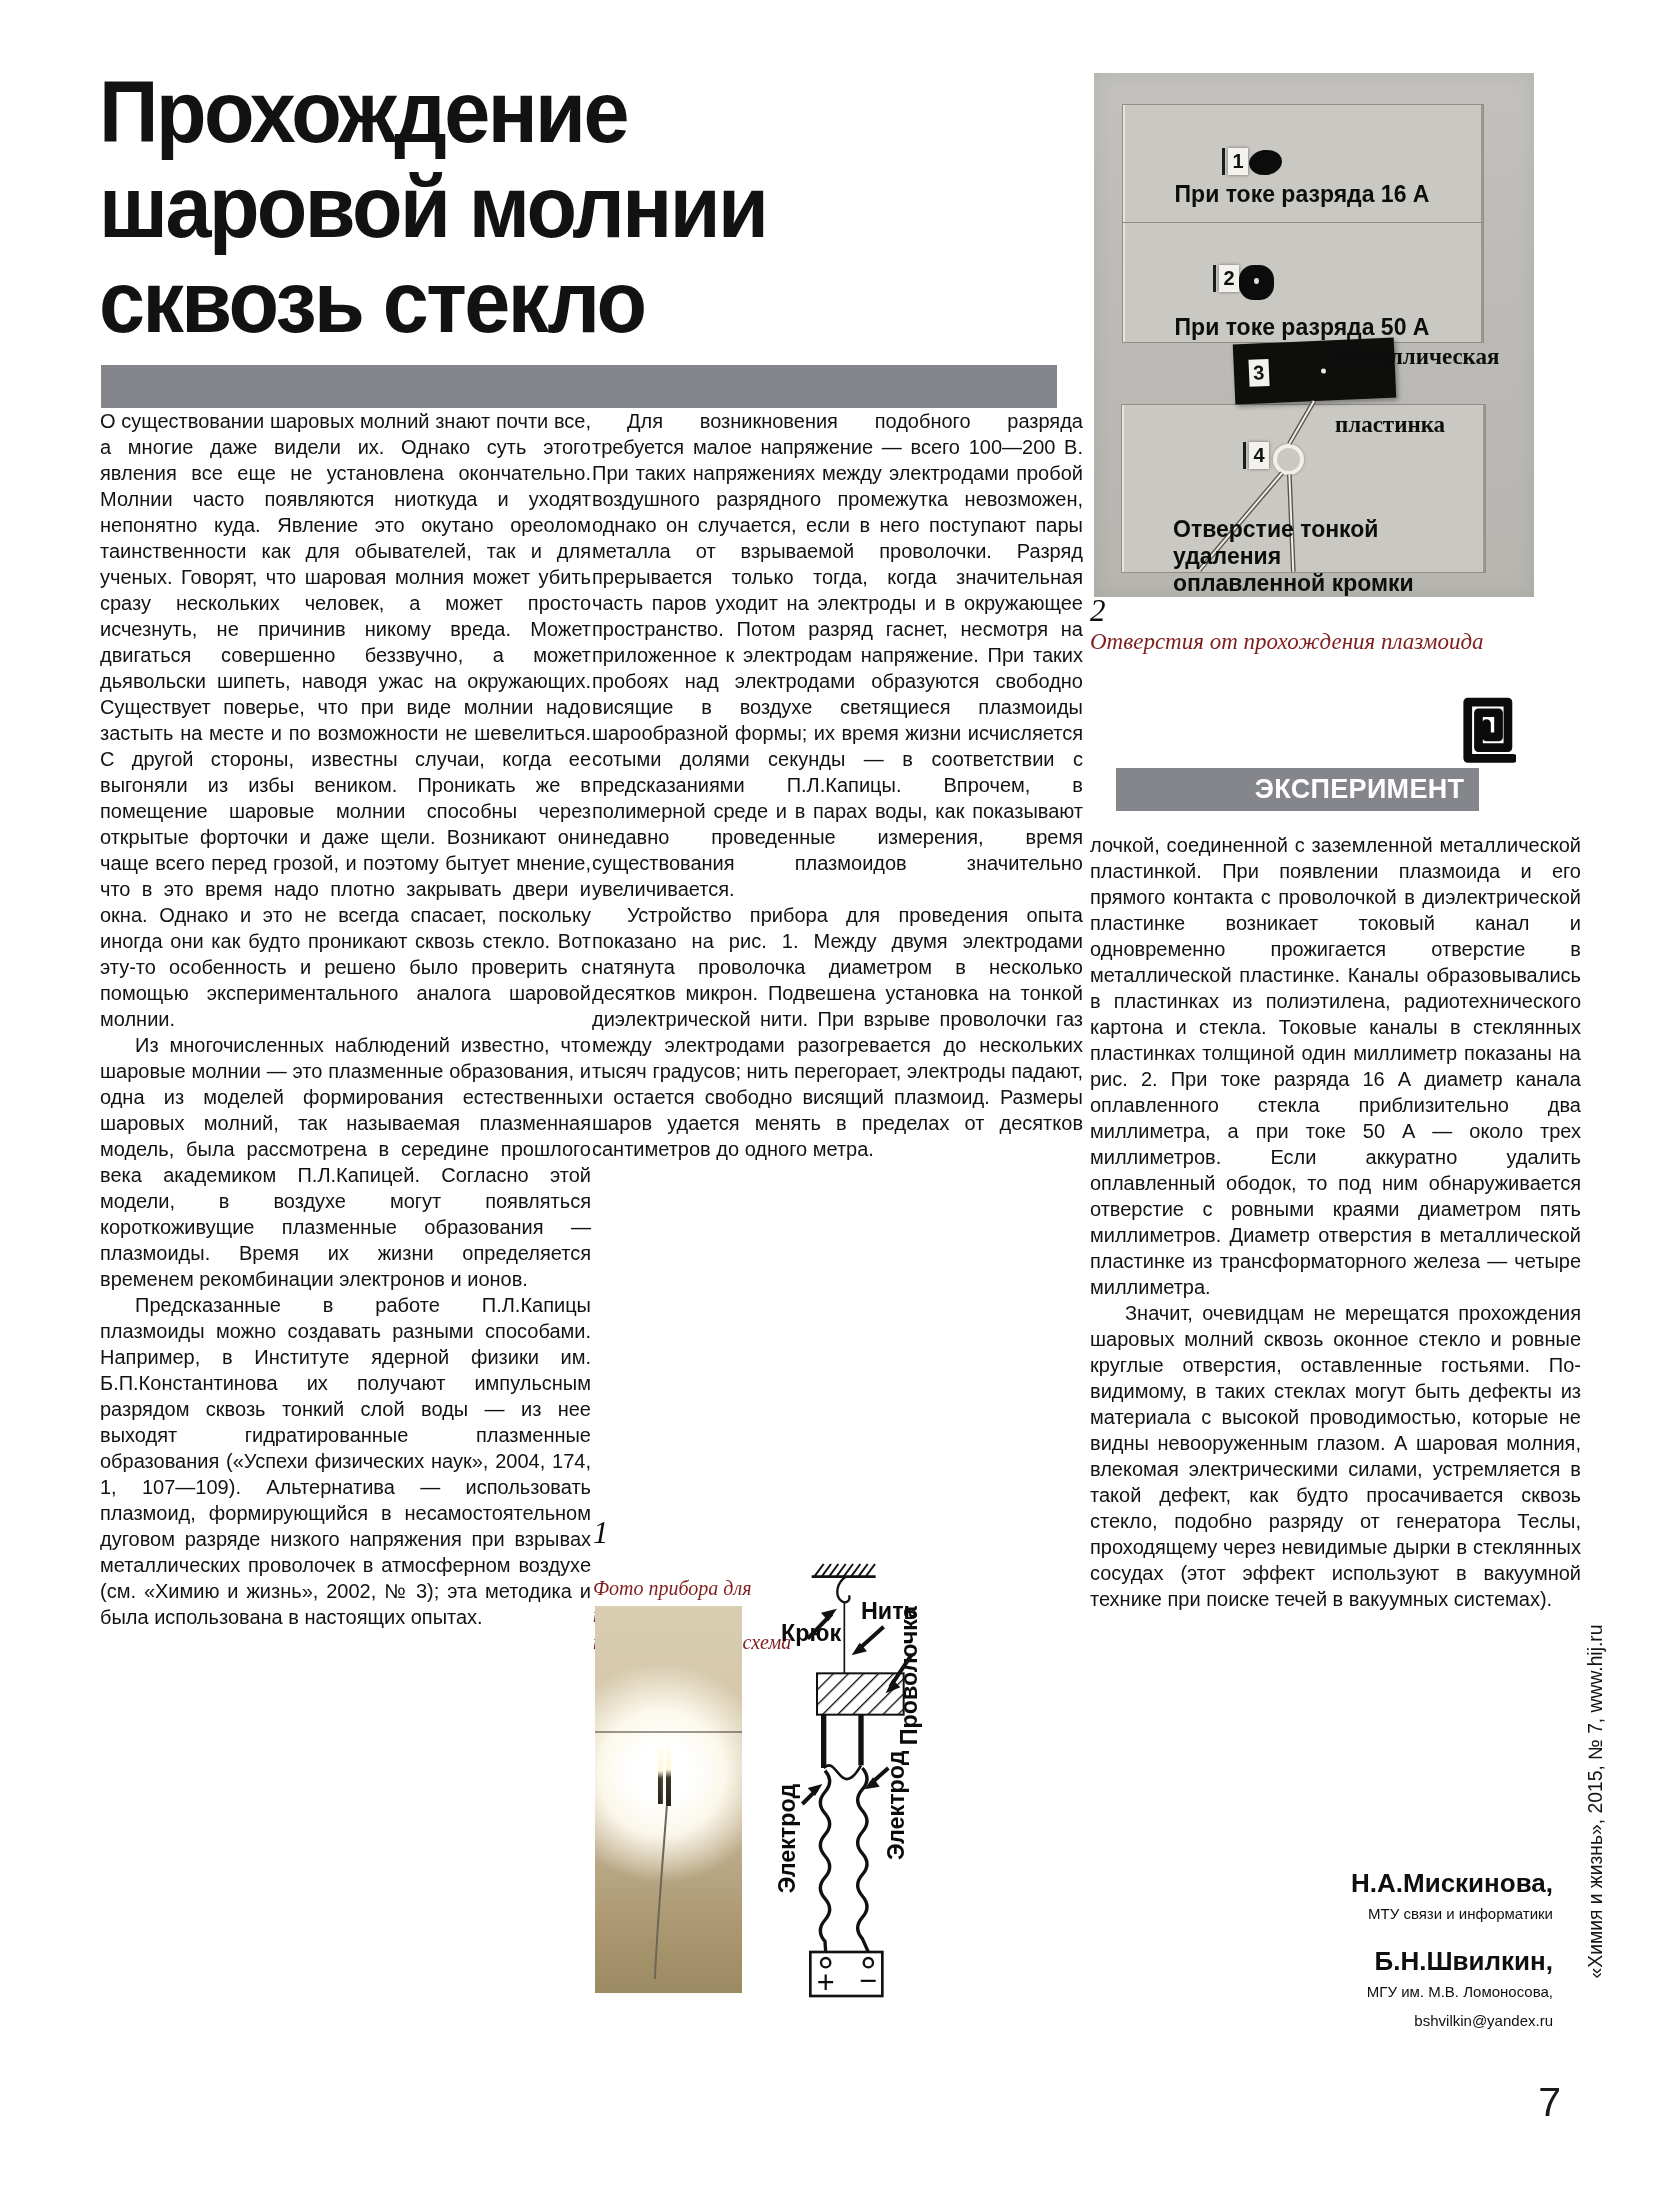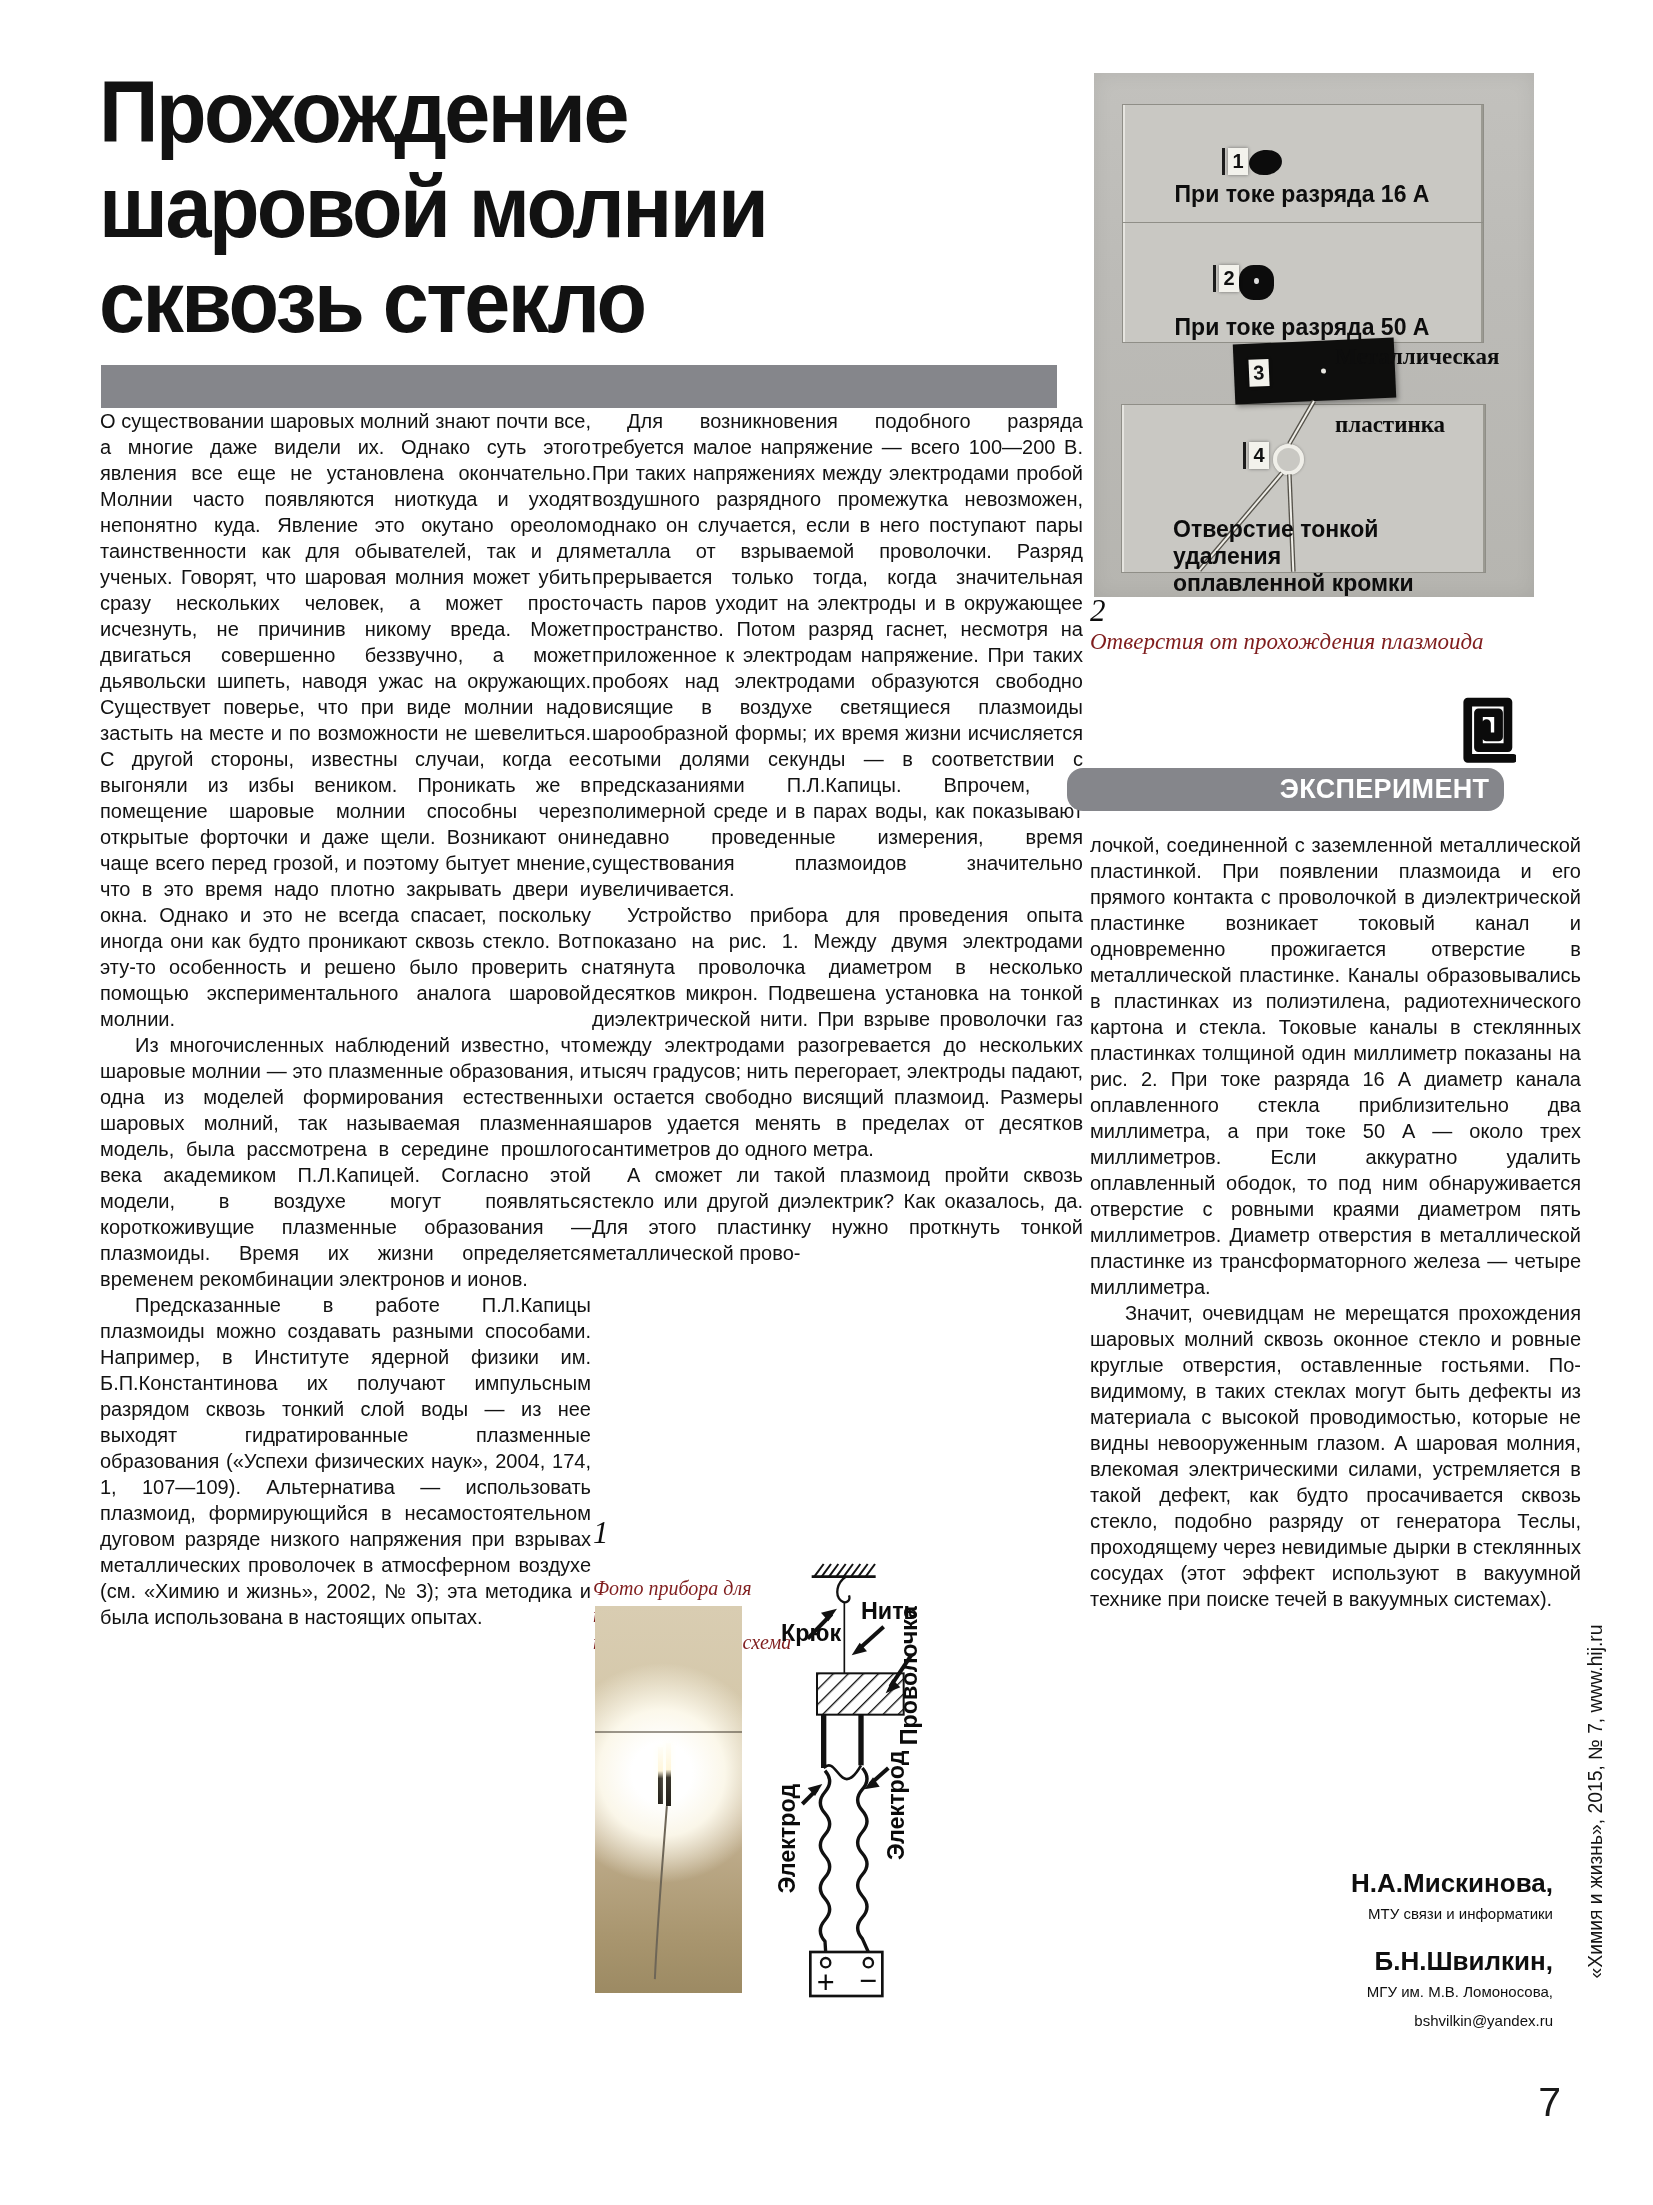--- a/index.html
+++ b/index.html
@@ -37,23 +37,23 @@
   .photo-label{position:absolute;font-weight:bold;font-size:23px;line-height:27px;color:#0d0d0d;}
   .blackplate{position:absolute;left:140px;top:268px;width:161px;height:60px;background:#0e0e0d;
     transform:rotate(-2.5deg);box-shadow:2px 2.7px 5.3px rgba(0,0,0,.35);}
   .speck{position:absolute;left:87px;top:28px;width:5.3px;height:5.3px;border-radius:50%;background:#e9e8e2;}
   .ring{position:absolute;left:179px;top:371px;width:23px;height:23px;border-radius:50%;
     border:4.7px solid #f0efe9;box-shadow:0 0 2.7px rgba(0,0,0,.35);}
   
   .fig-num{font-family:"Liberation Serif",serif;font-style:italic;font-size:31px;color:#0d0d0d;}
   .fig-cap{font-family:"Liberation Serif",serif;font-style:italic;font-size:20px;line-height:27px;color:#7f1d1d;}
   
-  .exp-bar{left:1067px;top:768px;width:437px;height:43px;background:#85868b;color:#ffffff;
+  .exp-bar{left:1116px;top:768px;width:363px;height:43px;background:#85868b;color:#ffffff;
     font-weight:bold;font-size:27px;line-height:43px;letter-spacing:0.3px;text-align:right;
-    padding-right:14.7px;box-sizing:border-box;border-radius:16px;}
+    padding-right:14.7px;box-sizing:border-box;}
   
   .fig1photo{
     left:595px;top:1606px;width:147px;height:387px;
     background:
       radial-gradient(circle at 67px 167px,#ffffff 0 30px,rgba(255,252,240,.92) 63px,rgba(222,208,178,0) 110px),
       linear-gradient(180deg,#d9cdb2 0,#d4c7a9 30%,#c4b293 55%,#a9966f 85%,#9c8a63 100%);
     overflow:hidden;
   }
   .shelfline{position:absolute;left:0;top:125px;width:100%;height:2px;background:#4a4336;opacity:.55;}
   .stick{position:absolute;width:5.3px;background:linear-gradient(180deg,#fffef8 0%,#fff6da 42%,#3a362c 55%,#24211a 100%);
@@ -81,21 +81,20 @@
 
 <div id="col1" class="abs col">
   <p class="flush">О существовании шаровых молний знают почти все, а многие даже видели их. Однако суть этого явления все еще не установлена окончательно. Молнии часто появляются ниоткуда и уходят непонятно куда. Явление это окутано ореолом таинственности как для обывателей, так и для ученых. Говорят, что шаровая молния может убить сразу нескольких человек, а может просто исчезнуть, не причинив никому вреда. Может двигаться совершенно беззвучно, а может дьявольски шипеть, наводя ужас на окружающих. Существует поверье, что при виде молнии надо застыть на месте и по возможности не шевелиться. С другой стороны, известны случаи, когда ее выгоняли из избы веником. Проникать же в помещение шаровые молнии способны через открытые форточки и даже щели. Возникают они чаще всего перед грозой, и поэтому бытует мнение, что в это время надо плотно закрывать двери и окна. Однако и это не всегда спасает, поскольку иногда они как будто проникают сквозь стекло. Вот эту-то особенность и решено было проверить с помощью экспериментального аналога шаровой молнии.</p>
   <p>Из многочисленных наблюдений известно, что шаровые молнии — это плазменные образования, и одна из моделей формирования естественных шаровых молний, так называемая плазменная модель, была рассмотрена в середине прошлого века академиком П.Л.Капицей. Согласно этой модели, в воздухе могут появляться короткоживущие плазменные образования — плазмоиды. Время их жизни определяется временем рекомбинации электронов и ионов.</p>
   <p>Предсказанные в работе П.Л.Капицы плазмоиды можно создавать разными способами. Например, в Институте ядерной физики им. Б.П.Константинова их получают импульсным разрядом сквозь тонкий слой воды — из нее выходят гидратированные плазменные образования («Успехи физических наук», 2004, 174, 1, 107—109). Альтернатива — использовать плазмоид, формирующийся в несамостоятельном дуговом разряде низкого напряжения при взрывах металлических проволочек в атмосферном воздухе (см. «Химию и жизнь», 2002, № 3); эта методика и была использована в настоящих опытах.</p>
 </div>
 
 <div id="col2" class="abs col">
   <p>Для возникновения подобного разряда требуется малое напряжение — всего 100—200 В. При таких напряжениях между электродами пробой воздушного разрядного промежутка невозможен, однако он случается, если в него поступают пары металла от взрываемой проволочки. Разряд прерывается только тогда, когда значительная часть паров уходит на электроды и в окружающее пространство. Потом разряд гаснет, несмотря на приложенное к электродам напряжение. При таких пробоях над электродами образуются свободно висящие в воздухе светящиеся плазмоиды шарообразной формы; их время жизни исчисляется сотыми долями секунды — в соответствии с предсказаниями П.Л.Капицы. Впрочем, в полимерной среде и в парах воды, как показывают недавно проведенные измерения, время существования плазмоидов значительно увеличивается.</p>
   <p>Устройство прибора для проведения опыта показано на рис. 1. Между двумя электродами натянута проволочка диаметром в несколько десятков микрон. Подвешена установка на тонкой диэлектрической нити. При взрыве проволочки газ между электродами разогревается до нескольких тысяч градусов; нить перегорает, электроды падают, и остается свободно висящий плазмоид. Размеры шаров удается менять в пределах от десятков сантиметров до одного метра.</p>
-  <p>А сможет ли такой плазмоид пройти сквозь стекло или другой диэлектрик? Как оказалось, да. Для этого пластинку нужно проткнуть тонкой металлической прово-</p>
 </div>
 
 <div id="col3" class="abs col">
   <p class="flush">лочкой, соединенной с заземленной металлической пластинкой. При появлении плазмоида и его прямого контакта с проволочкой в диэлектрической пластинке возникает токовый канал и одновременно прожигается отверстие в металлической пластинке. Каналы образовывались в пластинках из полиэтилена, радиотехнического картона и стекла. Токовые каналы в стеклянных пластинках толщиной один миллиметр показаны на рис. 2. При токе разряда 16 А диаметр канала оплавленного стекла приблизительно два миллиметра, а при токе 50 А — около трех миллиметров. Если аккуратно удалить оплавленный ободок, то под ним обнаруживается отверстие с ровными краями диаметром пять миллиметров. Диаметр отверстия в металлической пластинке из трансформаторного железа — четыре миллиметра.</p>
   <p>Значит, очевидцам не мерещатся прохождения шаровых молний сквозь оконное стекло и ровные круглые отверстия, оставленные гостьями. По-видимому, в таких стеклах могут быть дефекты из материала с высокой проводимостью, которые не видны невооруженным глазом. А шаровая молния, влекомая электрическими силами, устремляется в такой дефект, как будто просачивается сквозь стекло, подобно разряду от генератора Теслы, проходящему через невидимые дырки в стеклянных сосудах (этот эффект используют в вакуумной технике при поиске течей в вакуумных системах).</p>
 </div>
 
 <div class="abs fig2">
   <div class="plate" style="left:28px;top:31px;width:360px;height:118px;"></div>
   <div class="plate" style="left:28px;top:149px;width:360px;height:119px;"></div>

